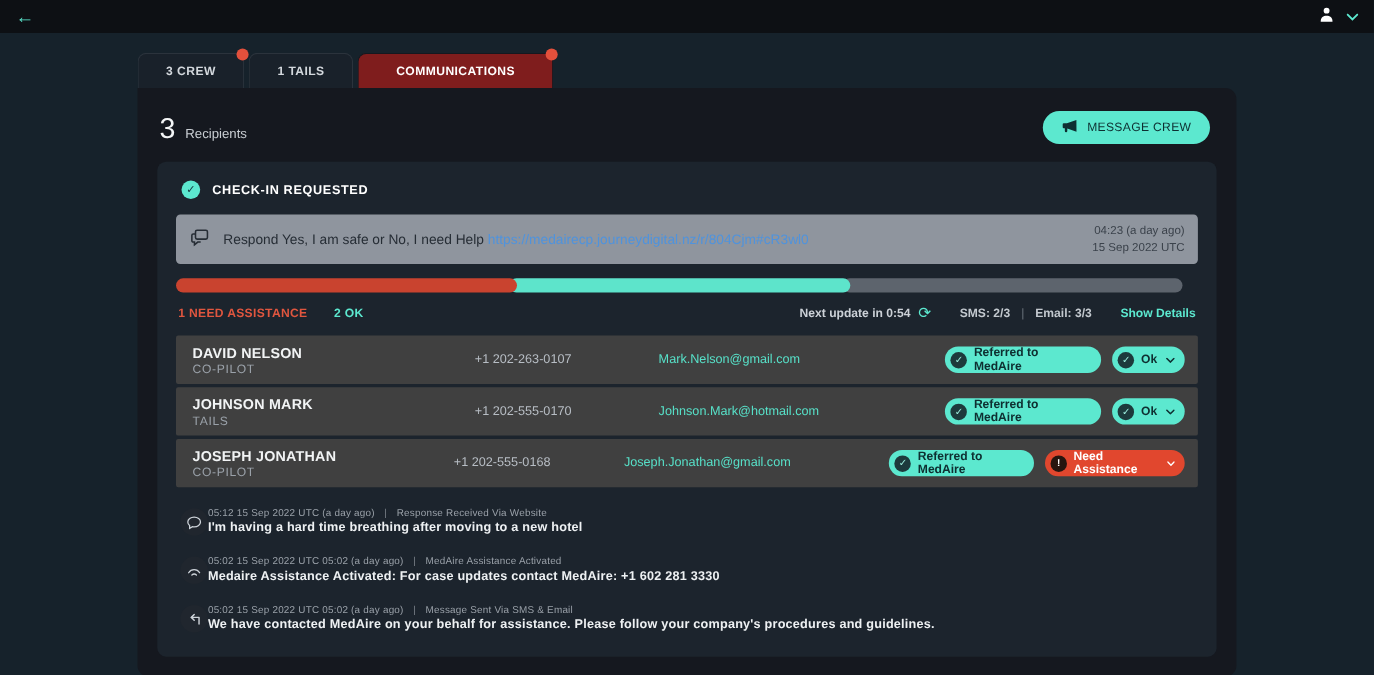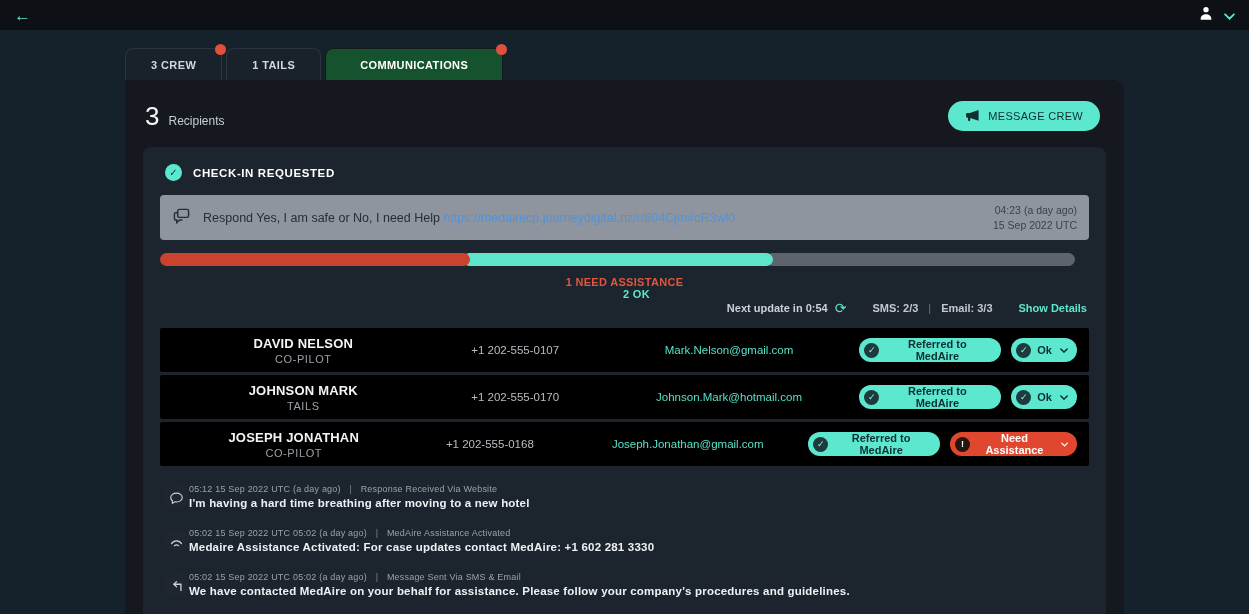--- a/index.html
+++ b/index.html
@@ -12,21 +12,21 @@
   
   .topbar { height:30px; background:#0d1014; display:flex; align-items:center; justify-content:space-between; padding:0 14px; }
   .back { color:var(--accent); font-size:17px; line-height:1; cursor:pointer; }
   .topbar-right { display:flex; align-items:center; gap:10px; }
   
   .page { padding-left:125px; }
   .tabs { display:flex; gap:4px; margin-top:18px; height:32px; }
   .tab { position:relative; display:flex; align-items:center; justify-content:center; padding:0 25px;
          background:#19212a; border:1px solid #2b333c; border-bottom:none; border-radius:8px 8px 0 0;
          color:#d3d8dd; font-size:11px; font-weight:bold; letter-spacing:.4px; cursor:pointer;text-align:right; }
-  .tab.active { background:#14532d; border-color:#15181f; color:#ffffff; padding:0 34px; }
+  .tab.active { background:#7f1d1d; border-color:#15181f; color:#ffffff; padding:0 34px; }
   .dot { position:absolute; top:-5px; right:-5px; width:11px; height:11px; border-radius:50%; background:#e2503c; }
   
   .card { width:999px; min-height:517px; background:#15181f; border-radius:0 10px 10px 10px; padding:15px 18px 18px; }
   .card-head { display:flex; align-items:center; justify-content:space-between; padding:0 6px 0 2px; height:42px; }
   .recipients { display:flex; align-items:baseline; gap:9px; }
   .recipients .num { color:#f4f6f7; font-size:26px; font-weight:400; }
   .recipients .lbl { color:#c9ced3; font-size:12px; }
   .msg-crew { display:flex; align-items:center; gap:8px; background:var(--accent); color:#0e2f31; border:none;
               height:30px; border-radius:16px; padding:0 17px; font-family:inherit; font-size:11px; font-weight:normal;
               letter-spacing:.3px; cursor:pointer; }
@@ -41,32 +41,32 @@
   .msg-text { flex:1; color:#262d35; font-size:12.5px; font-weight:500; }
   .msg-text .link { color:var(--link); text-decoration:none; cursor:pointer; }
   .msg-time { text-align:right; color:#3b424b; font-size:10.5px; line-height:1.4; white-space:nowrap; }
   
   .progress { margin-top:13px; display:flex; height:13px; }
   .progress .seg { height:13px; border-radius:7px; }
   .progress .seg:nth-child(1){ z-index:3; position:relative; margin-right:-7px; }
   .progress .seg:nth-child(2){ z-index:2; position:relative; margin-right:-7px; }
   .progress .seg:nth-child(3){ z-index:1; position:relative; }
   
-  .status-row { margin-top:10px; display:flex; align-items:center; font-size:11px; font-weight:bold; padding:0 2px;flex-direction:column; }
+  .status-row { margin-top:10px; display:flex; align-items:center; font-size:11px; font-weight:bold; padding:0 2px; }
   .st-need { color:var(--warn-text); letter-spacing:.3px; }
   .st-ok { color:var(--accent); margin-left:24px; letter-spacing:.3px; }
   .status-right { margin-left:auto; display:flex; align-items:center; gap:26px; }
   .st-next { display:flex; align-items:center; gap:7px; color:#ccd1d7; }
   .refresh { color:var(--accent); font-size:14px; font-weight:normal; cursor:pointer; }
   .st-counts { display:flex; align-items:center; gap:10px; color:#c3c9cf; }
   .st-divider { color:#6a727b; font-weight:normal; }
   .st-details { color:var(--accent); cursor:pointer; }
   
   .crew-list { margin-top:12px; }
-  .crew-row { background:#000000; border-radius:2px; height:44px; display:flex; align-items:center; padding:0 12px 0 15px; margin-bottom:3px;text-align:center; }
+  .crew-row { background:#404040; border-radius:2px; height:44px; display:flex; align-items:center; padding:0 12px 0 15px; margin-bottom:3px; }
   .c-name { width:258px; }
   .c-name .nm { color:#f2f4f5; font-size:13px; font-weight:bold; letter-spacing:.2px; }
   .c-name .rl { color:#9aa1a9; font-size:11px; letter-spacing:.6px; margin-top:2px; }
   .c-phone { width:168px; color:#b7bdc4; font-size:11.5px; }
   .c-email { width:262px; color:#57e0c8; font-size:11.5px; cursor:pointer; }
   .c-badges { margin-left:auto; display:flex; align-items:center; gap:10px; }
   .pill { display:flex; align-items:center; gap:6px; height:24px; border-radius:13px; padding:0 12px 0 5px; font-size:11px; font-weight:600; cursor:default; }
   .pill.teal { background:var(--accent); color:#0e2f31; }
   .pill.red  { background:var(--alert); color:#ffffff; }
   .pill.status { cursor:pointer; padding-right:9px; }
@@ -180,21 +180,21 @@
           <span class="st-details">Show Details</span>
         </div>
       </div>
 
       <div class="crew-list">
         <div class="crew-row">
           <div class="c-name">
             <div class="nm">DAVID NELSON</div>
             <div class="rl">CO-PILOT</div>
           </div>
-          <div class="c-phone">+1 202-555-0107</div>
+          <div class="c-phone">+1 202-263-0107</div>
           <div class="c-email">Mark.Nelson@gmail.com</div>
           <div class="c-badges">
             <span class="pill teal">
               <span class="pill-ic">
                   <span>✓</span>
                 </span>
               <span>Referred to MedAire</span>
             </span>
             <span class="pill teal status">
               <span class="pill-ic">

